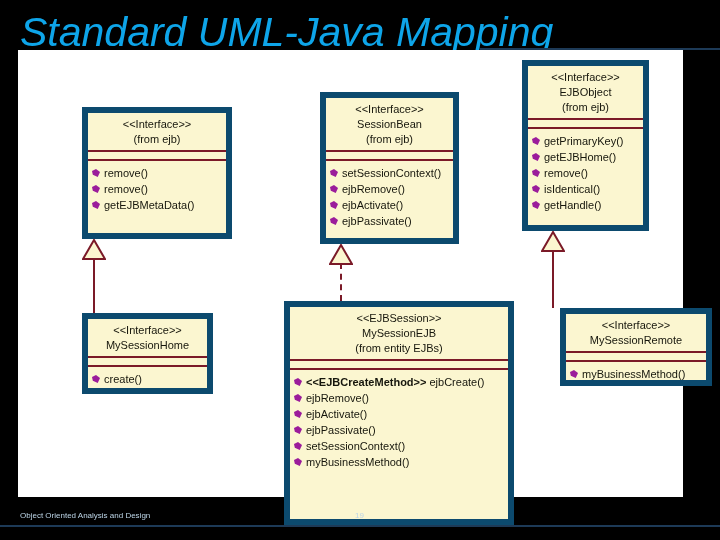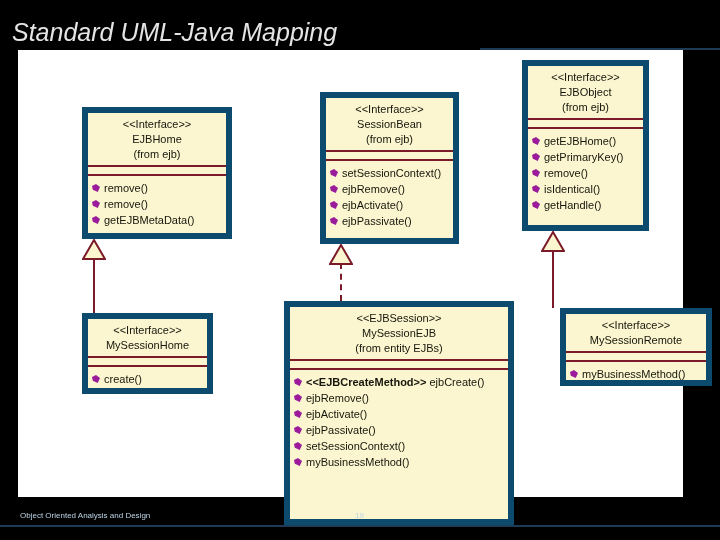--- a/index.html
+++ b/index.html
@@ -13,26 +13,26 @@
     width: 720px;
     height: 540px;
     background: #000000;
     overflow: hidden;
     font-family: "Liberation Sans", sans-serif;
   }
 
   
   #slide-title {
     position: absolute;
-    left: 12px;
+    left: 20px;
     top: 13px;
     width: 700px;
     height: 38px;
-    color: #e5e5e5;
-    font-size: 25px;
+    color: #0ea5e9;
+    font-size: 41px;
     font-style: italic;
     font-weight: normal;
     letter-spacing: 0px;
     white-space: nowrap;
     line-height: 38px;
   }
   #title-rule {
     position: absolute;
     left: 480px;
     top: 48px;
@@ -146,21 +146,20 @@
 <div id="slide">
 
   <div id="slide-title">Standard UML-Java Mapping</div>
   <div id="title-rule"></div>
 
   <div id="canvas">
 
     <div class="uml-box" style="left:16px; top:57px; width:150px; height:132px;">
       <div class="uml-head">
         <span class="line">&lt;&lt;Interface&gt;&gt;</span>
-        <span class="line">EJBHome</span>
         <span class="line">(from ejb)</span>
       </div>
       <div class="uml-attrs"></div>
       <div class="uml-ops">
         <span class="op">remove()</span>
         <span class="op">remove()</span>
         <span class="op">getEJBMetaData()</span>
       </div>
     </div>
 
@@ -180,22 +179,22 @@
     </div>
 
     <div class="uml-box" style="left:456px; top:10px; width:127px; height:171px;">
       <div class="uml-head">
         <span class="line">&lt;&lt;Interface&gt;&gt;</span>
         <span class="line">EJBObject</span>
         <span class="line">(from ejb)</span>
       </div>
       <div class="uml-attrs"></div>
       <div class="uml-ops">
+        <span class="op">getPrimaryKey()</span>
         <span class="op">getEJBHome()</span>
-        <span class="op">getPrimaryKey()</span>
         <span class="op">remove()</span>
         <span class="op">isIdentical()</span>
         <span class="op">getHandle()</span>
       </div>
     </div>
 
     <div class="uml-box" style="left:16px; top:263px; width:131px; height:81px;">
       <div class="uml-head">
         <span class="line">&lt;&lt;Interface&gt;&gt;</span>
         <span class="line">MySessionHome</span>

